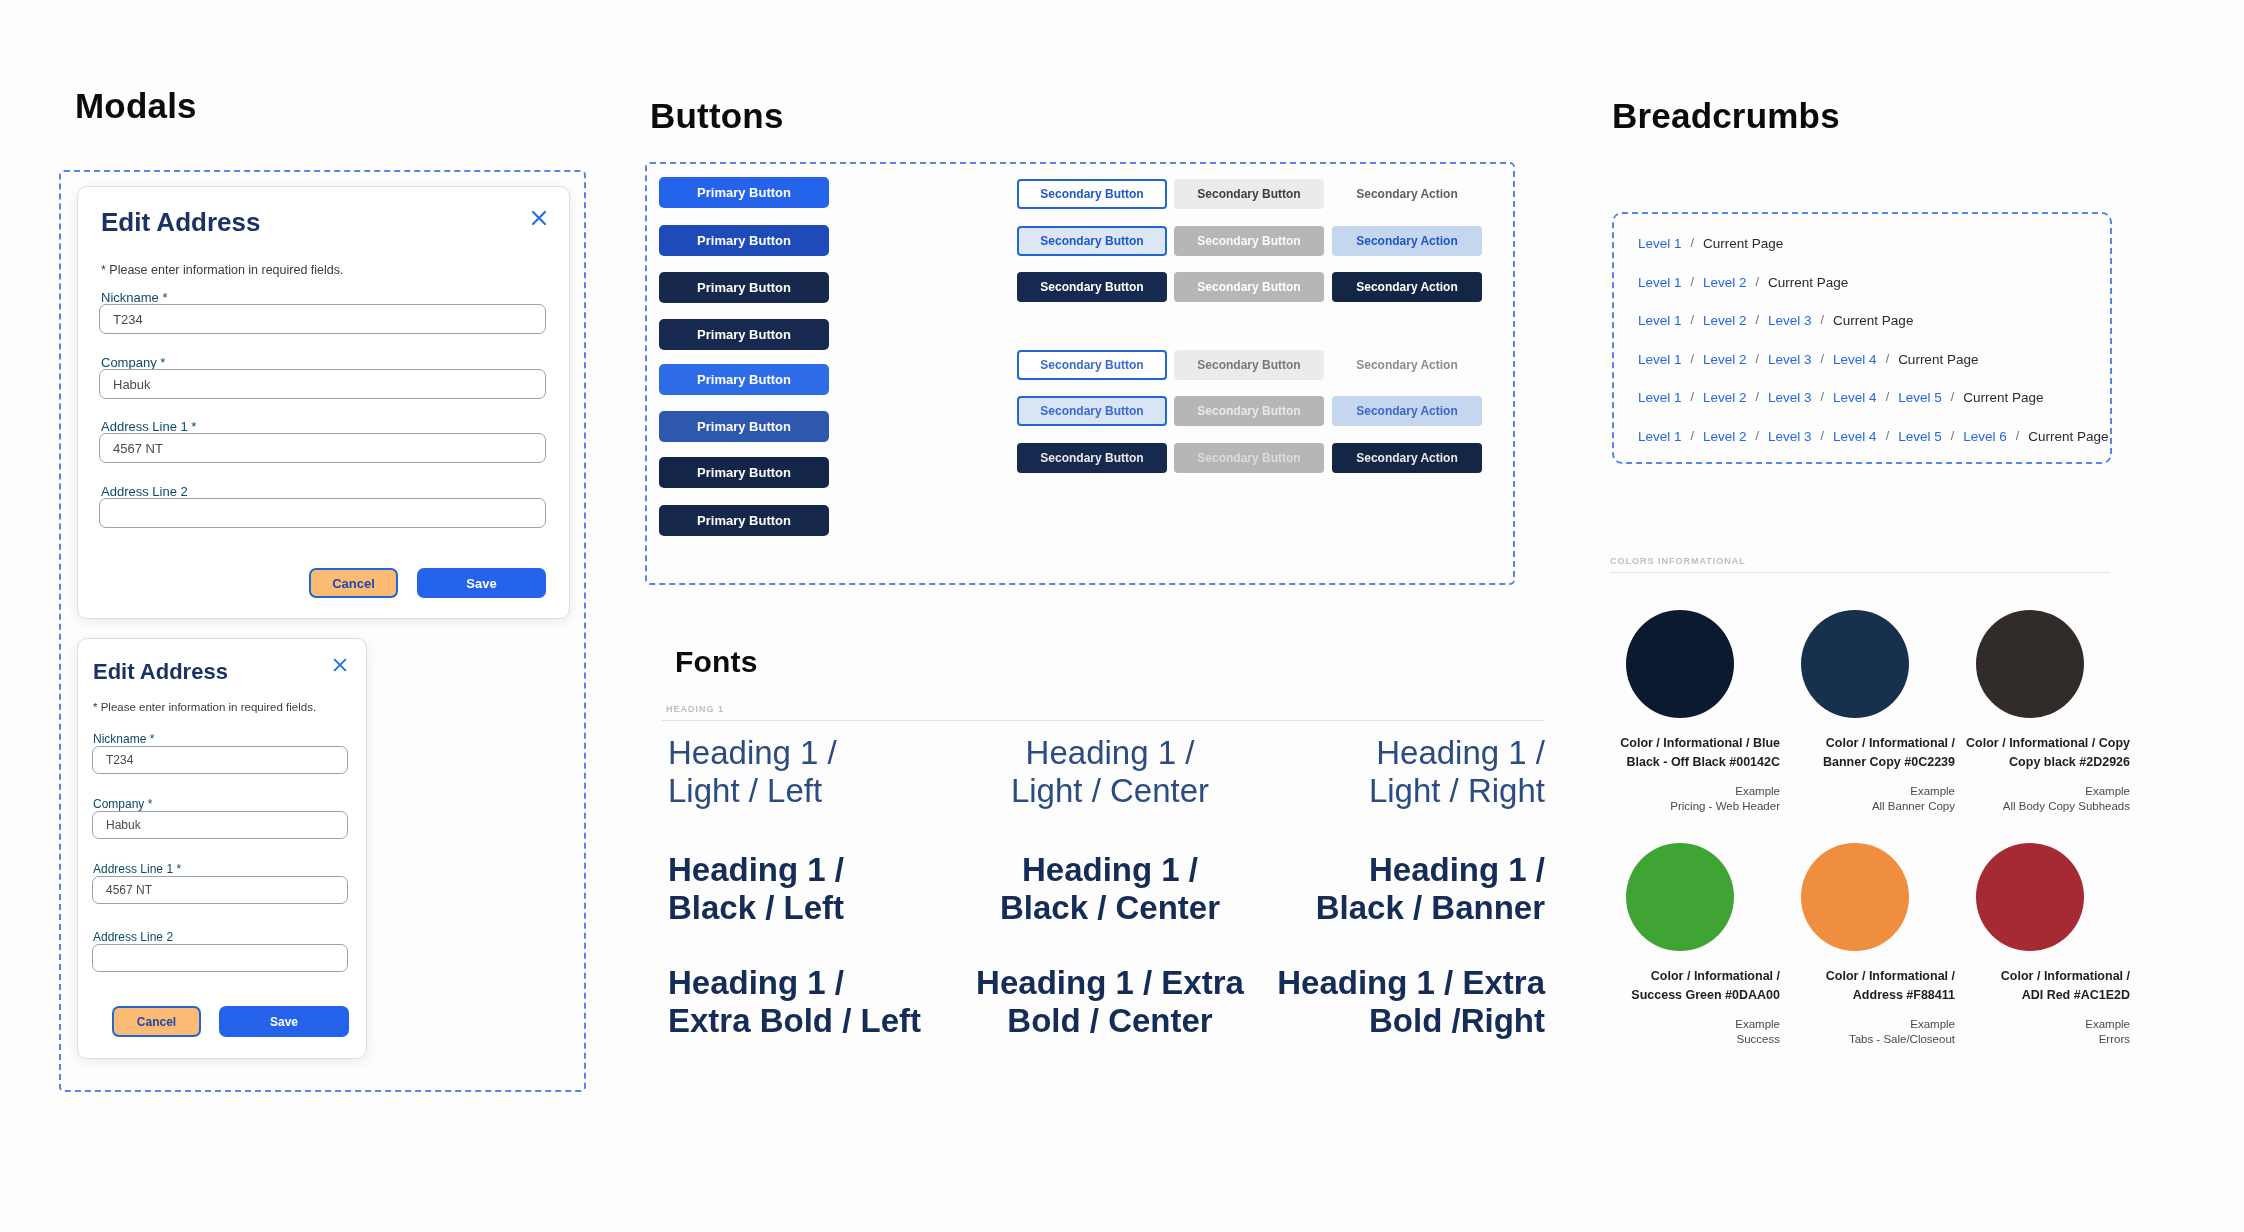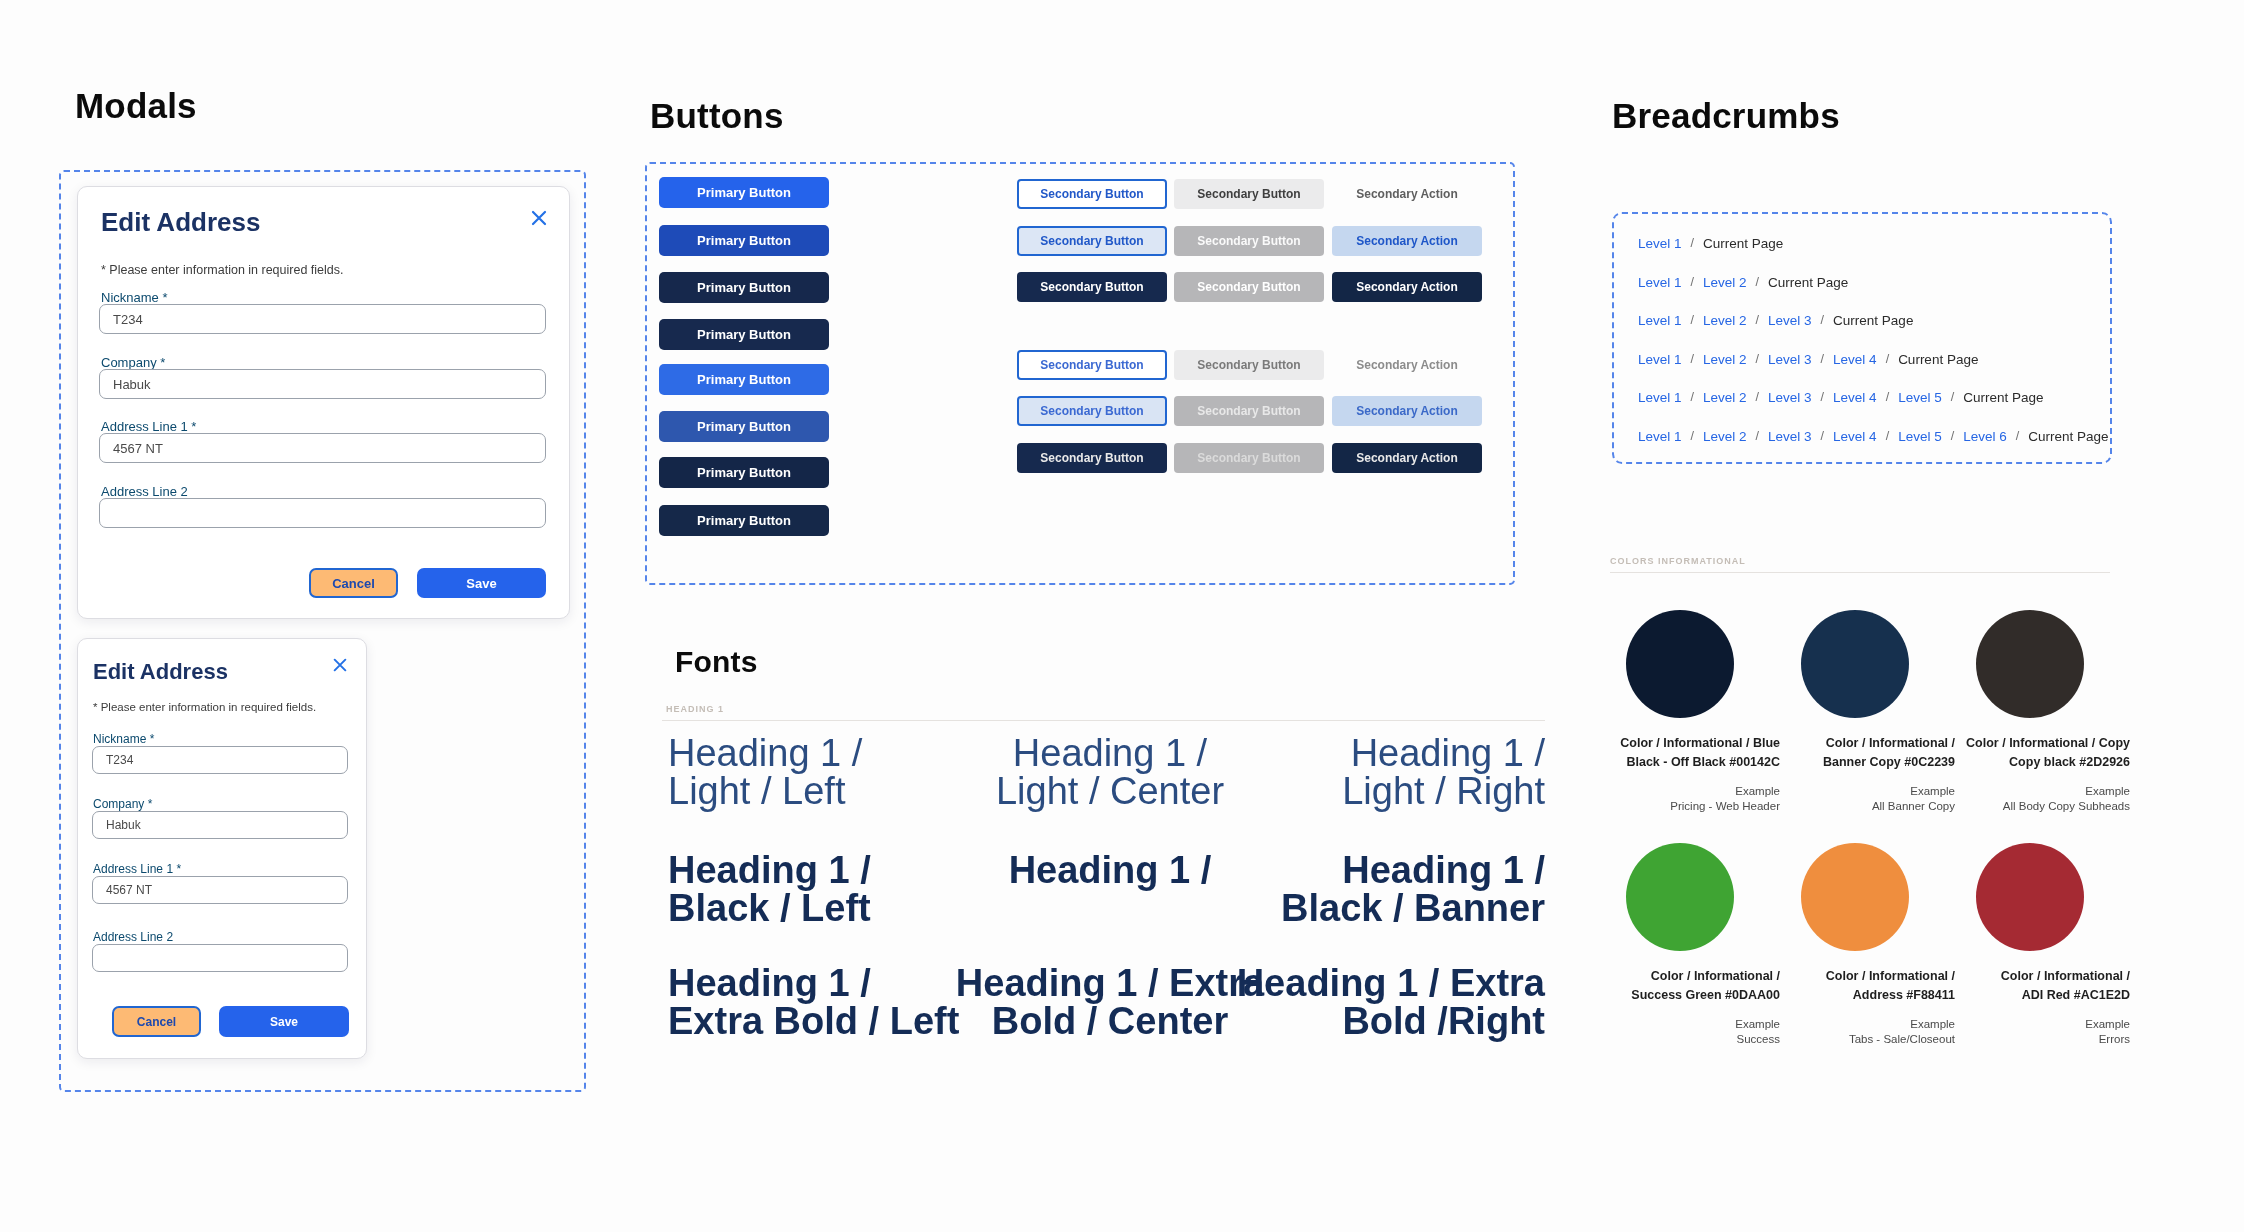--- a/index.html
+++ b/index.html
@@ -49,21 +49,21 @@
   .crumb-row{position:absolute;left:24px;display:inline-flex;align-items:center;gap:9px;height:18px;
              font-size:13.5px;white-space:nowrap;}
   .cr0{top:20px}.cr1{top:59px}.cr2{top:97px}.cr3{top:136px}.cr4{top:174px}.cr5{top:213px}
   .cl{color:#2666E4;font-weight:500;cursor:pointer;}
   .cs{color:#707070;font-size:12.5px;}
   .cc{color:#2B2B2B;font-weight:500;}
 
   
   .group-label{position:absolute;font-size:9px;letter-spacing:1px;color:#C4BDB6;font-weight:700;}
   .divider{position:absolute;height:1px;background:#E5E2DF;}
-  .spec{position:absolute;font-size:38px;line-height:38px;}
+  .spec{position:absolute;font-size:33px;line-height:38px;}
   .fc0{left:668px;width:430px;text-align:left}
   .fc1{left:895px;width:430px;text-align:center}
   .fc2{left:1118px;width:427px;text-align:right}
   .fr0{top:734px}.fr1{top:851px}.fr2{top:964px}
   .w-light{font-weight:400;color:#2B4C80;}
   .w-heavy{font-weight:700;color:#142C56;}
 
   
   .swatch{position:absolute;width:200px;text-align:right;}
   .swc0{left:1580px}.swc1{left:1755px}.swc2{left:1930px}
@@ -238,20 +238,21 @@
   <div class="spec fc2 fr0 w-light">
     <div>Heading 1 /</div>
     <div>Light  / Right</div>
   </div>
   <div class="spec fc0 fr1 w-heavy">
     <div>Heading 1 /</div>
     <div>Black / Left</div>
   </div>
   <div class="spec fc1 fr1 w-heavy">
     <div>Heading 1 /</div>
+    <div>Black / Center</div>
   </div>
   <div class="spec fc2 fr1 w-heavy">
     <div>Heading 1 /</div>
     <div>Black / Banner</div>
   </div>
   <div class="spec fc0 fr2 w-heavy">
     <div>Heading 1 /</div>
     <div>Extra Bold / Left</div>
   </div>
   <div class="spec fc1 fr2 w-heavy">

